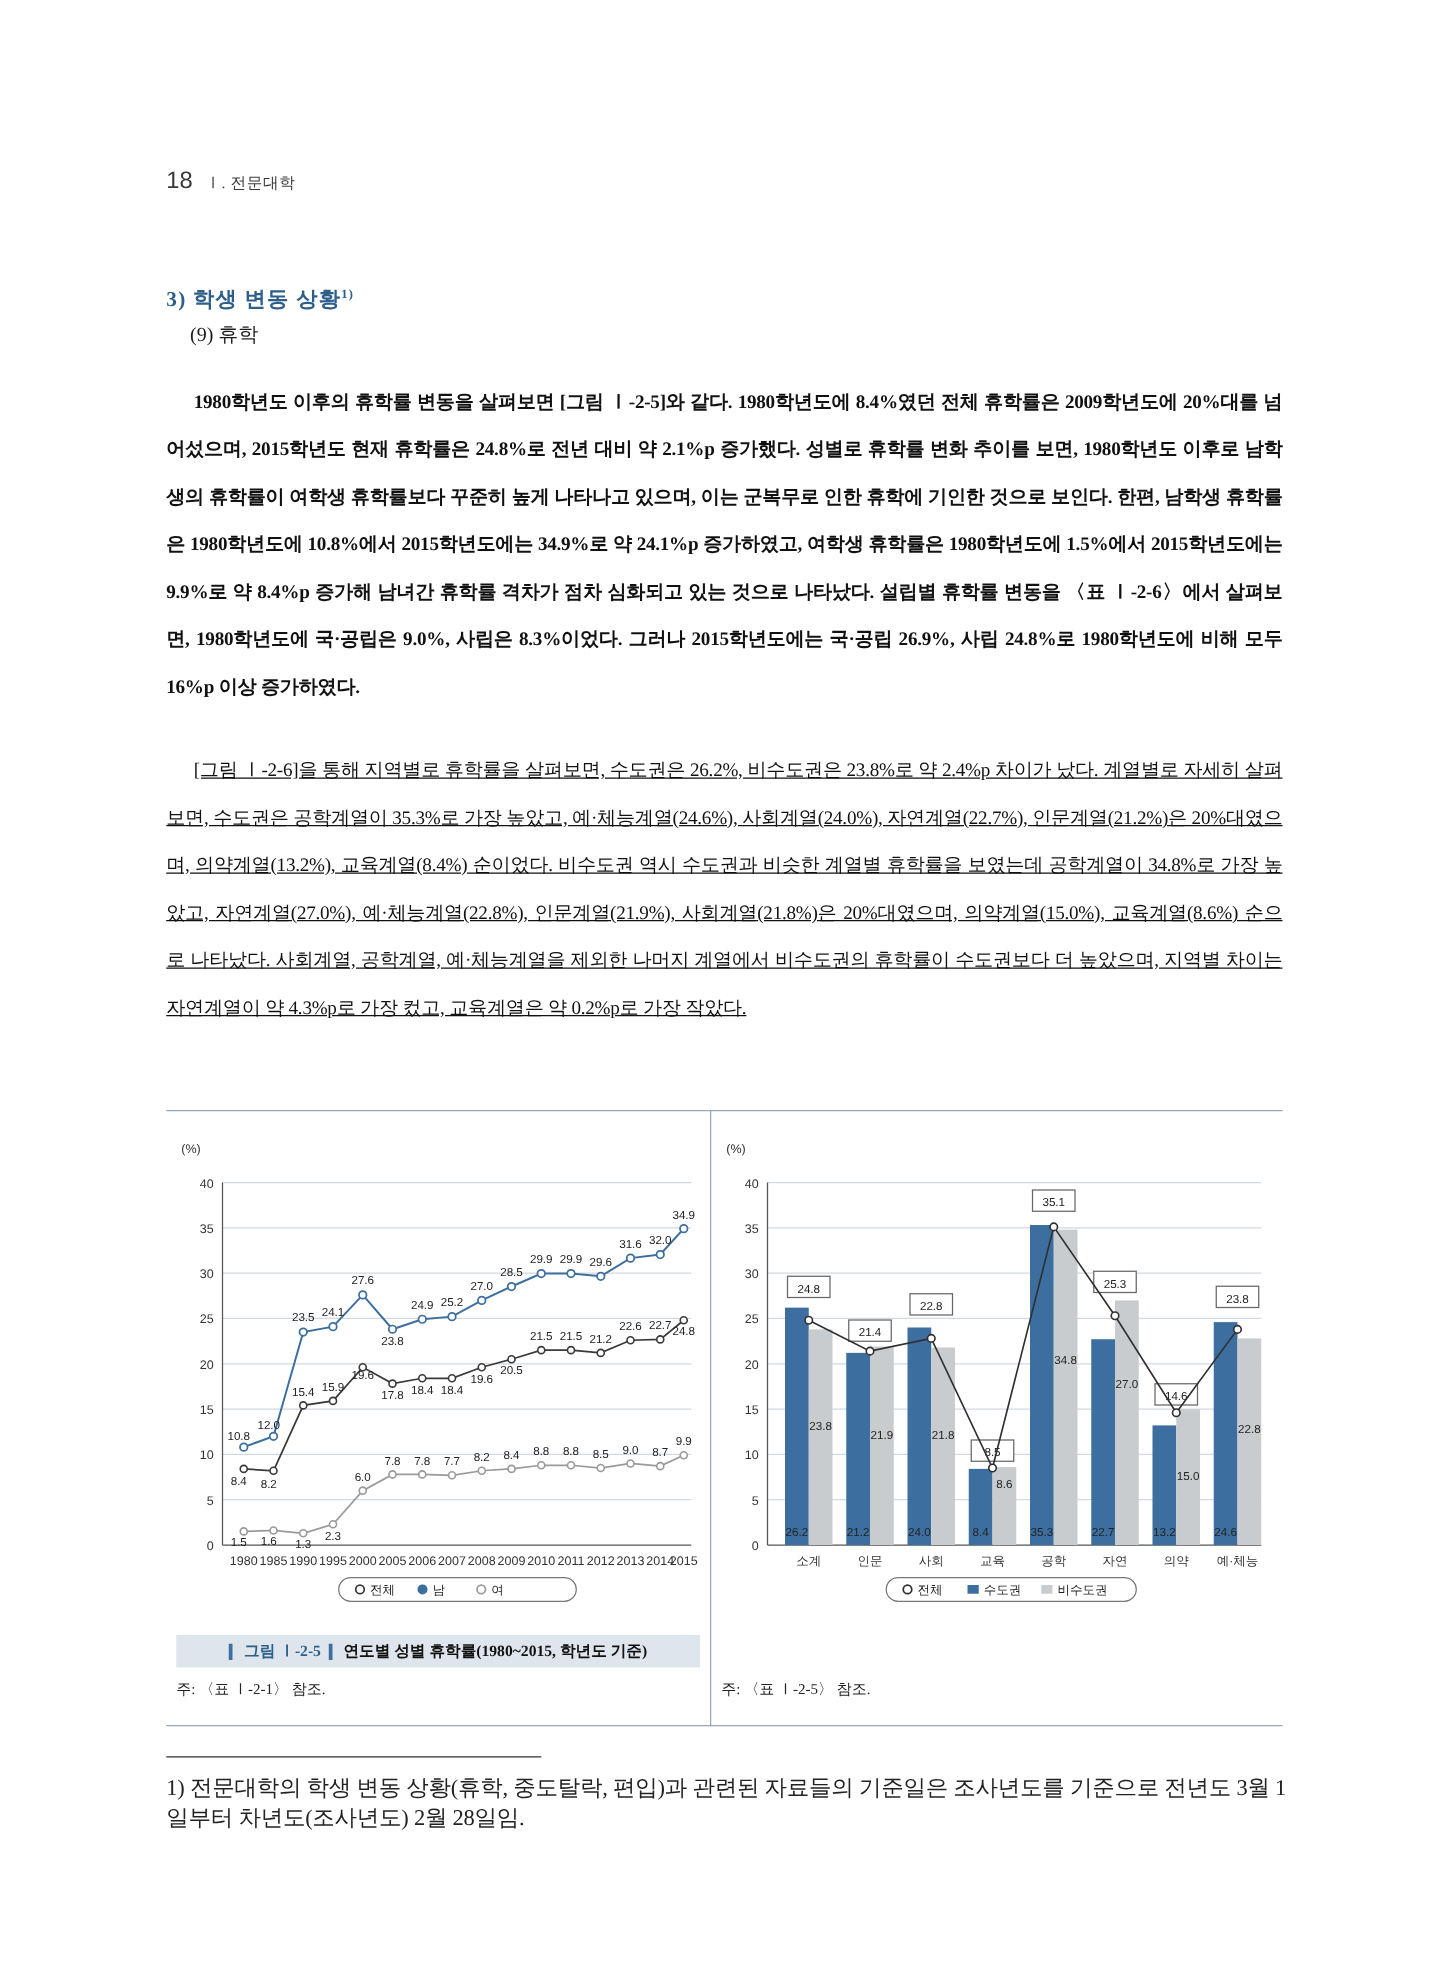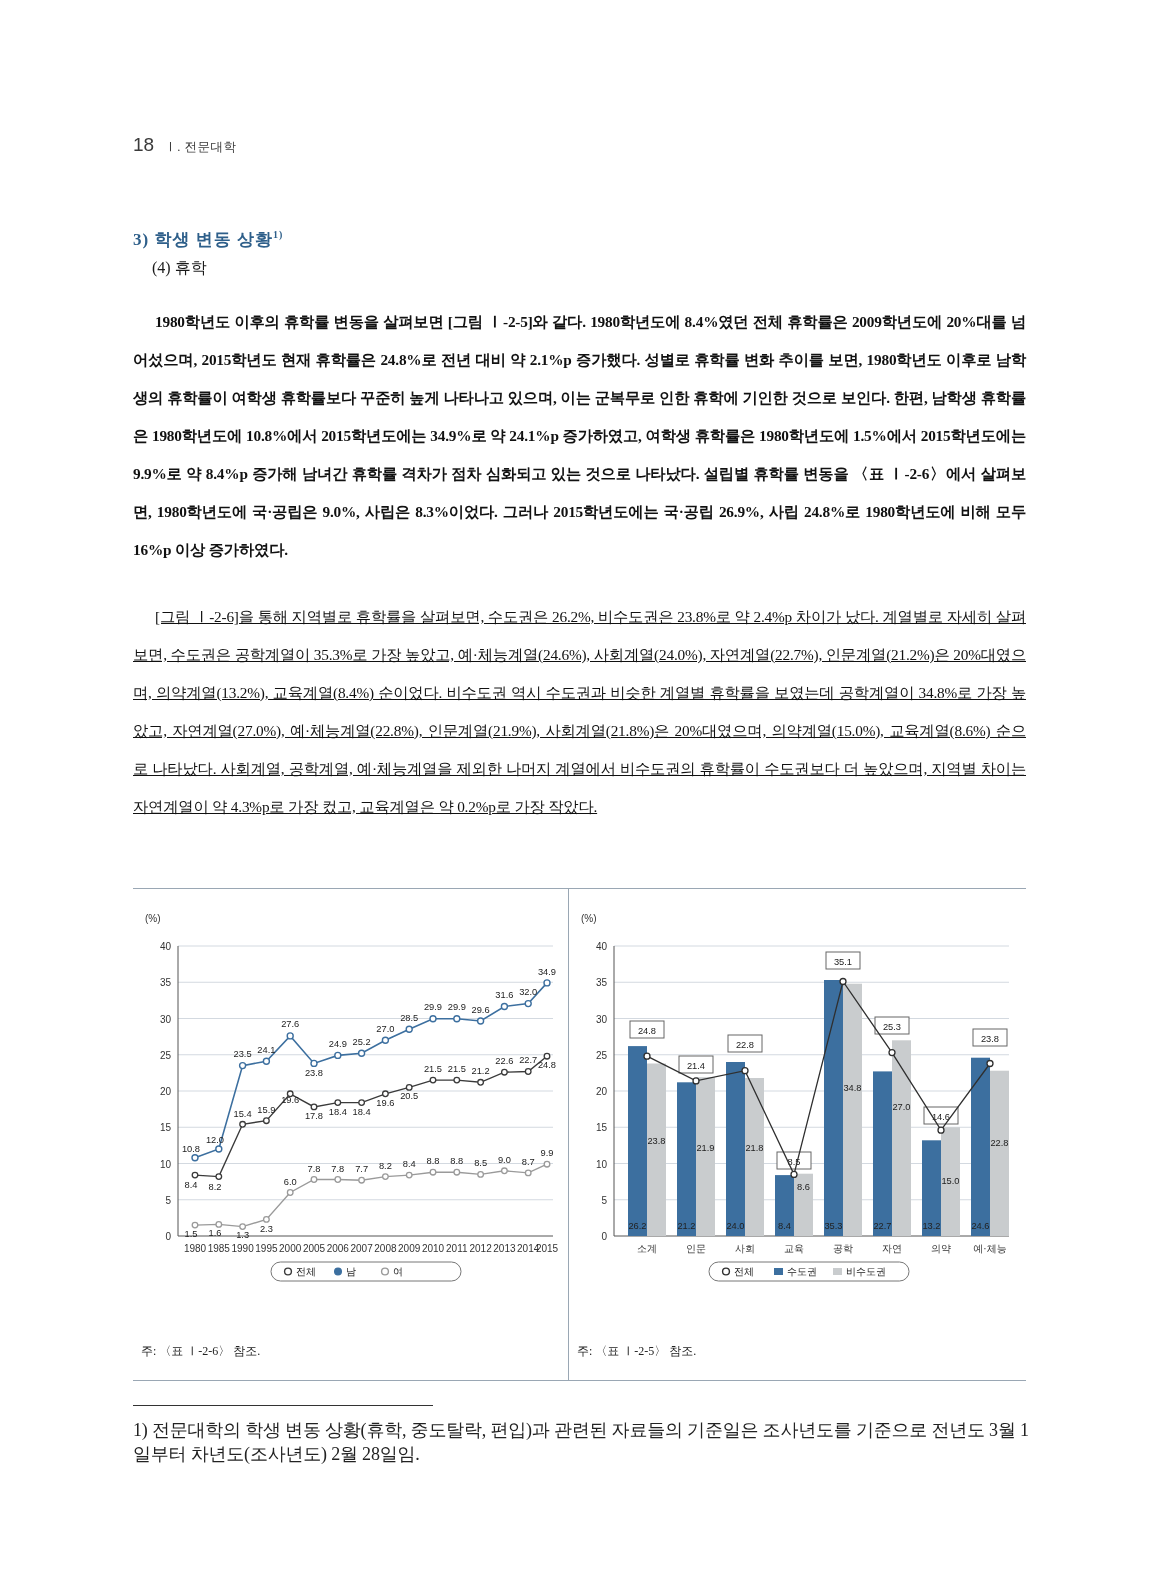--- a/index.html
+++ b/index.html
@@ -183,21 +183,21 @@
 <div class="page">
 
   <div class="page-header">
     <span class="page-num">18</span>
     <span class="header-title">Ⅰ. 전문대학</span>
   </div>
 
   <div class="sec-heading">
     <span>3) 학생 변동 상황</span><sup>1)</sup>
   </div>
-  <div class="sub-heading">(4) 휴학</div>
+  <div class="sub-heading">(9) 휴학</div>
 
   <div class="body-text" id="para1"><span class="indent"></span><span>1980학년도 이후의 휴학률 변동을 살펴보면 [그림 Ⅰ-2-5]와 같다. 1980학년도에 8.4%였던 전체 휴학률은 2009학년도에 20%대를 넘어섰으며, 2015학년도 현재 휴학률은 24.8%로 전년 대비 약 2.1%p 증가했다. 성별로 휴학률 변화 추이를 보면, 1980학년도 이후로 남학생의 휴학률이 여학생 휴학률보다 꾸준히 높게 나타나고 있으며, 이는 군복무로 인한 휴학에 기인한 것으로 보인다. 한편, 남학생 휴학률은 1980학년도에 10.8%에서 2015학년도에는 34.9%로 약 24.1%p 증가하였고, 여학생 휴학률은 1980학년도에 1.5%에서 2015학년도에는 9.9%로 약 8.4%p 증가해 남녀간 휴학률 격차가 점차 심화되고 있는 것으로 나타났다. 설립별 휴학률 변동을 〈표 Ⅰ-2-6〉에서 살펴보면, 1980학년도에 국·공립은 9.0%, 사립은 8.3%이었다. 그러나 2015학년도에는 국·공립 26.9%, 사립 24.8%로 1980학년도에 비해 모두 16%p 이상 증가하였다.</span></div>
   <div class="body-text" id="para2"><span class="indent"></span><span>[그림 Ⅰ-2-6]을 통해 지역별로 휴학률을 살펴보면, 수도권은 26.2%, 비수도권은 23.8%로 약 2.4%p 차이가 났다. 계열별로 자세히 살펴보면, 수도권은 공학계열이 35.3%로 가장 높았고, 예·체능계열(24.6%), 사회계열(24.0%), 자연계열(22.7%), 인문계열(21.2%)은 20%대였으며, 의약계열(13.2%), 교육계열(8.4%) 순이었다. 비수도권 역시 수도권과 비슷한 계열별 휴학률을 보였는데 공학계열이 34.8%로 가장 높았고, 자연계열(27.0%), 예·체능계열(22.8%), 인문계열(21.9%), 사회계열(21.8%)은 20%대였으며, 의약계열(15.0%), 교육계열(8.6%) 순으로 나타났다. 사회계열, 공학계열, 예·체능계열을 제외한 나머지 계열에서 비수도권의 휴학률이 수도권보다 더 높았으며, 지역별 차이는 자연계열이 약 4.3%p로 가장 컸고, 교육계열은 약 0.2%p로 가장 작았다.</span></div>
 
   <div class="fig-divider" id="div-top"></div>
   <div class="fig-divider" id="div-bottom"></div>
   <div class="fig-vline"></div>
 
   <div class="figure" id="fig-left">
     <div class="fig-plot">
@@ -372,21 +372,27 @@
           <circle cx="155" cy="375.5" r="3.4" fill="#ffffff" stroke="#3a3a3a" stroke-width="1.4"></circle>
           <text class="legend-lab" x="163" y="379">전체</text>
           <circle cx="205" cy="375.5" r="3.4" fill="#3c6f9f" stroke="#3c6f9f" stroke-width="1.2"></circle>
           <text class="legend-lab" x="213" y="379">남</text>
           <circle cx="252" cy="375.5" r="3.4" fill="#ffffff" stroke="#9a9a9a" stroke-width="1.4"></circle>
           <text class="legend-lab" x="260" y="379">여</text>
         </g>
       </svg>
     </div>
 
-    <div class="fig-note">주: 〈표 Ⅰ-2-6〉 참조.</div>
+    <div class="fig-caption">
+      <span class="bar"></span>
+      <span class="cap-label">그림 Ⅰ-2-5</span>
+      <span class="bar"></span>
+      <span class="cap-text">연도별 성별 휴학률(1980~2015, 학년도 기준)</span>
+    </div>
+    <div class="fig-note">주: 〈표 Ⅰ-2-1〉 참조.</div>
   </div>
 
   <div class="figure" id="fig-right">
     <div class="fig-plot">
       <svg width="457" height="390" viewBox="0 0 457 390">
         <text class="unit-lab" x="12" y="26">(%)</text>
 
         <g stroke="#d3d9e0" stroke-width="1">
           <line x1="45" y1="50" x2="440" y2="50"></line>
           <line x1="45" y1="86.25" x2="440" y2="86.25"></line>

